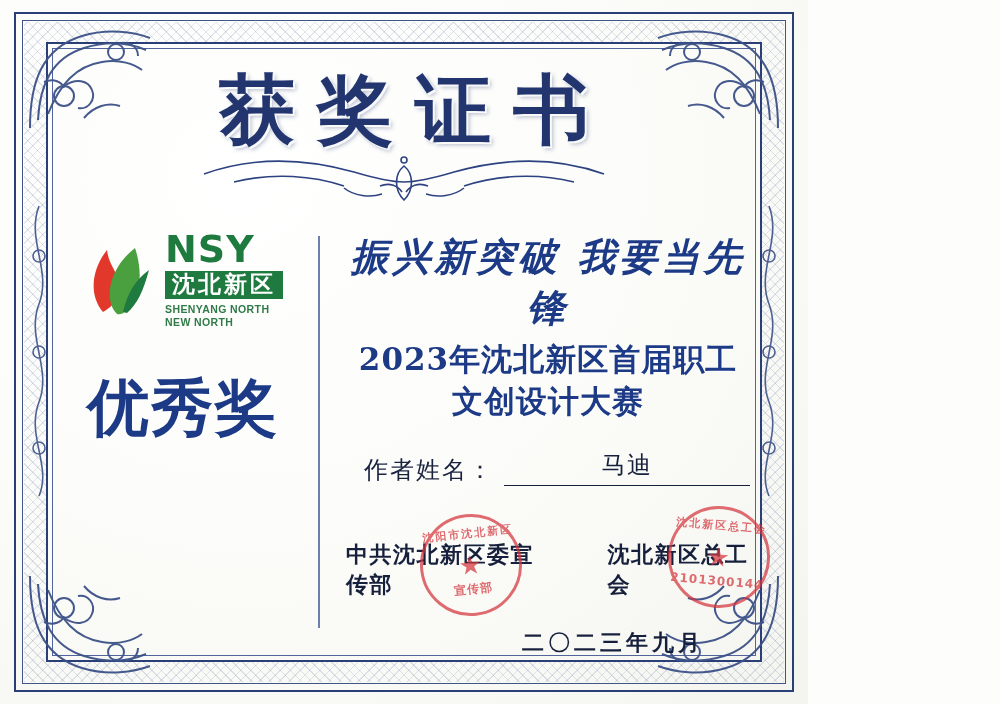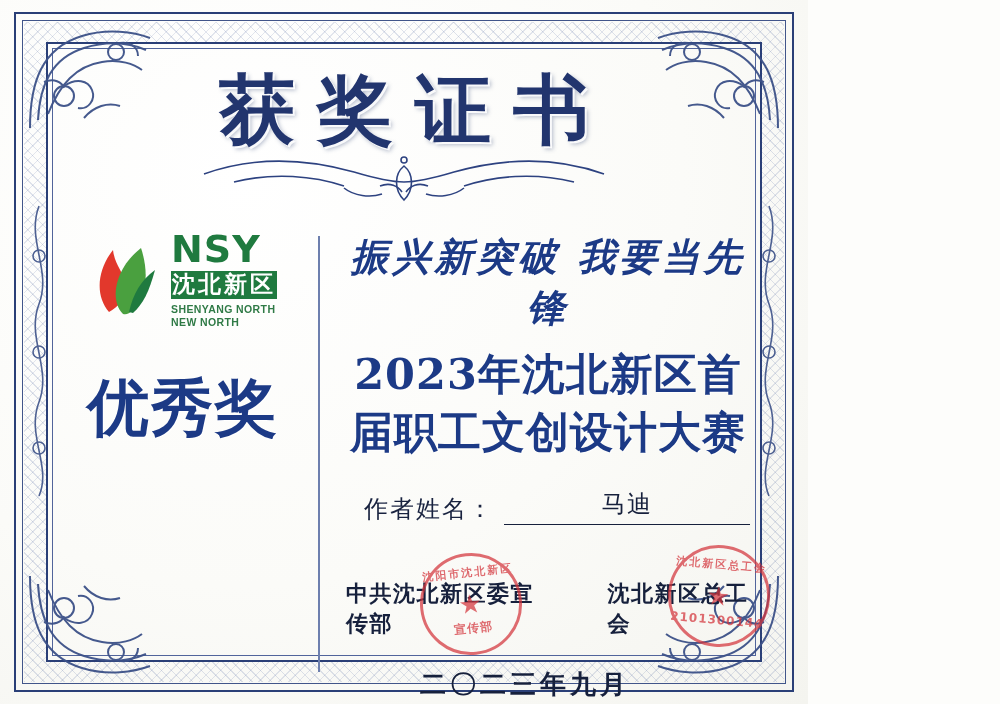--- a/index.html
+++ b/index.html
@@ -89,21 +89,21 @@
     display:flex;align-items:center;gap:8px;
   }
   .logo-mark{width:74px;height:78px;}
   .logo-text{line-height:1;}
   .logo-nsy{
     font-family:"DejaVu Sans", sans-serif;font-weight:bold;font-size:38px;
     color:#1f7a3f;letter-spacing:1px;
   }
   .logo-cn{
     margin-top:3px;background:#1f7a3f;color:#fff;font-family:"DejaVu Sans", sans-serif;
-    font-size:23px;font-weight:bold;letter-spacing:3px;padding:2px 1px 3px;
+    font-size:23px;font-weight:bold;letter-spacing:3px;padding:2px 7px 3px;
     display:inline-block;
   }
   .logo-en{
     margin-top:4px;font-family:"Liberation Sans", sans-serif;font-size:10.5px;
     font-weight:bold;color:#2f7a46;letter-spacing:.4px;line-height:1.25;
   }
   .award{
     margin-top:42px;
     font-family:"DejaVu Serif", serif;font-weight:bold;font-size:62px;
     color:#1c3a86;letter-spacing:2px;line-height:1.18;text-align:center;
@@ -115,23 +115,23 @@
   .right-col{flex:1;padding-top:14px;}
 
   .slogan{
     text-align:center;
     font-family:"DejaVu Serif", serif;
     font-style:italic;font-weight:bold;
     font-size:38px;color:#1c3a86;letter-spacing:4px;
     text-shadow:1px 1px 0 rgba(255,255,255,.8);
   }
   .subtitle{
-    text-align:center;margin-top:12px;
+    text-align:center;margin-top:5px;
     font-family:"DejaVu Serif", serif;font-weight:bold;
-    font-size:43px;color:#1c3a86;letter-spacing:1px;
+    font-size:31px;color:#1c3a86;letter-spacing:1px;
     text-shadow:1px 1px 0 rgba(255,255,255,.8);
   }
   .fields{margin-top:26px;padding-left:18px;}
   .field{
     display:flex;align-items:flex-end;margin-bottom:14px;
   }
   .field-label{
     font-family:"DejaVu Sans", sans-serif;
     font-size:24px;color:#18223f;letter-spacing:2px;white-space:nowrap;
   }
@@ -141,22 +141,22 @@
     font-family:"DejaVu Sans", sans-serif;font-size:24px;color:#16203c;
     letter-spacing:1.5px;
   }
 
   .issuers{
     display:flex;justify-content:center;gap:58px;margin-top:54px;position:relative;
     font-family:"DejaVu Sans", sans-serif;font-weight:bold;font-size:22px;
     color:#16203c;letter-spacing:1.5px;
   }
   .date{
-    text-align:center;margin-top:28px;margin-right:46px;
-    font-family:"DejaVu Sans", sans-serif;font-weight:bold;font-size:26px;
+    text-align:right;margin-top:28px;margin-right:46px;
+    font-family:"DejaVu Sans", sans-serif;font-weight:bold;font-size:22px;
     color:#16203c;letter-spacing:4px;
   }
   
   .seal{
     position:absolute;border-radius:50%;
     border:3px solid #d4353c;color:#d4353c;opacity:.72;
     display:flex;align-items:center;justify-content:center;
     font-family:"DejaVu Sans", sans-serif;
     transform:rotate(-6deg);
     pointer-events:none;

